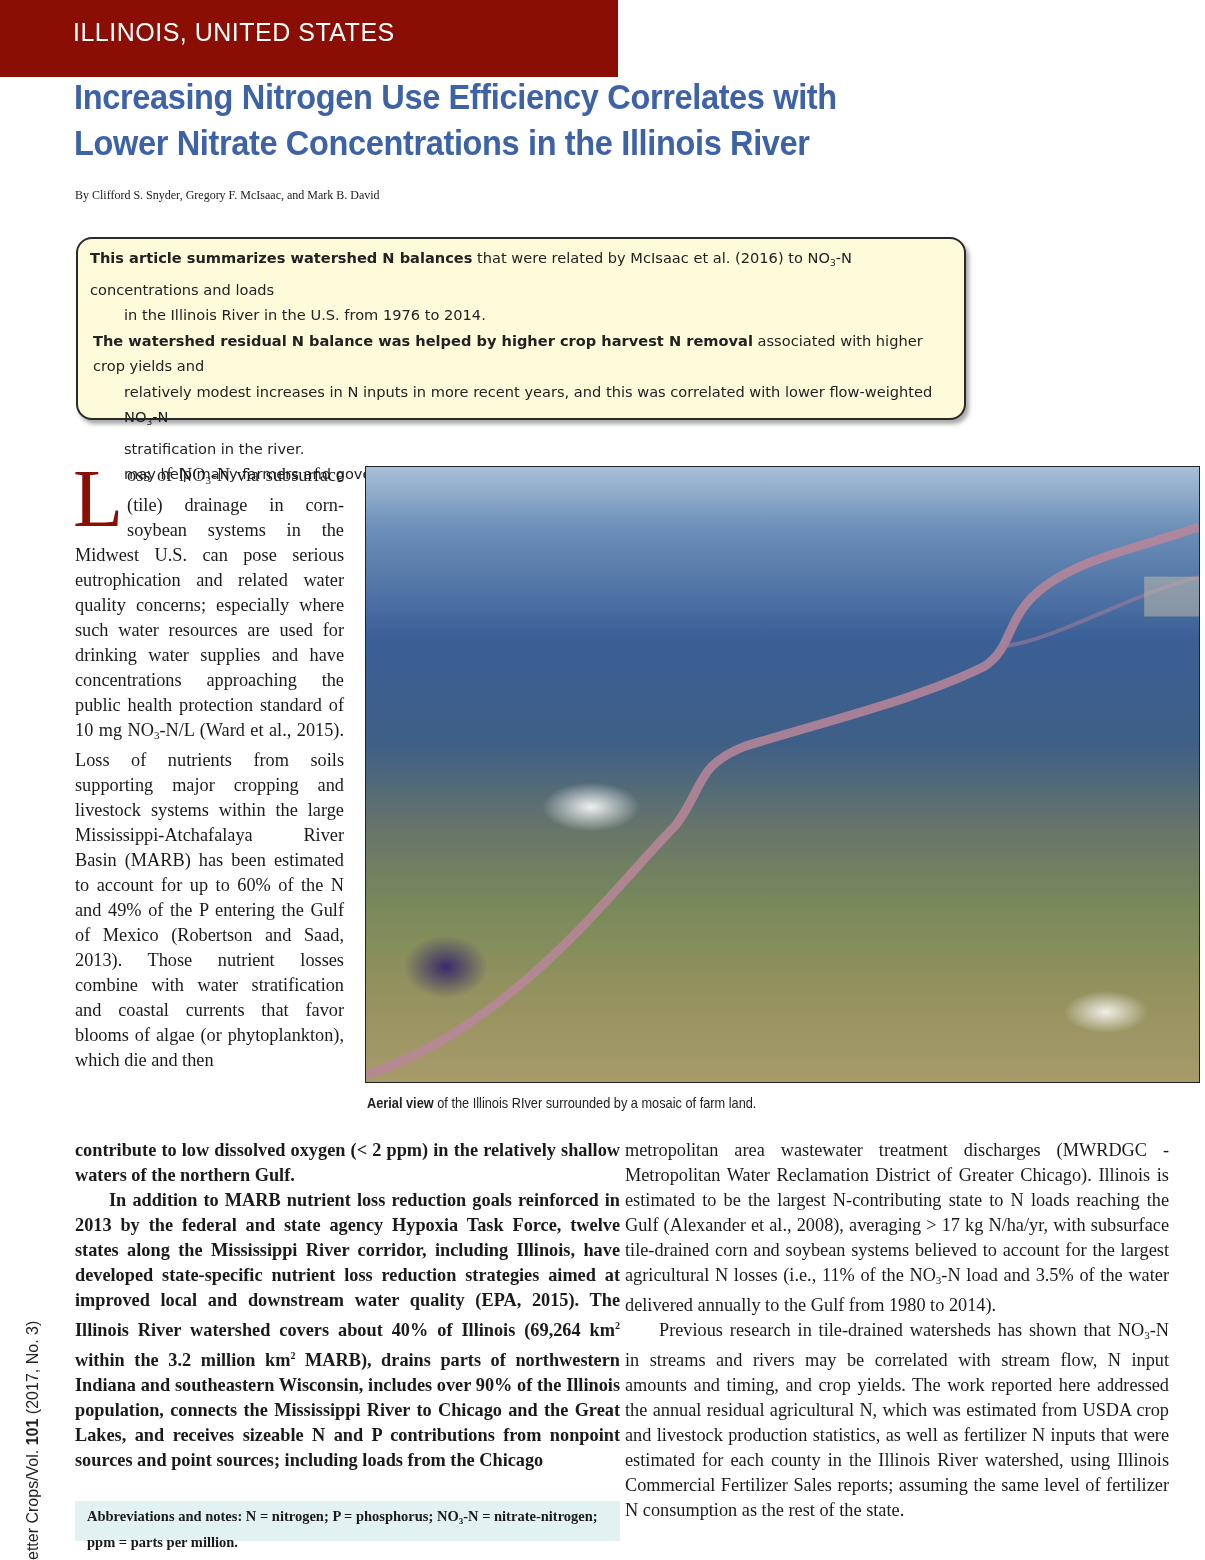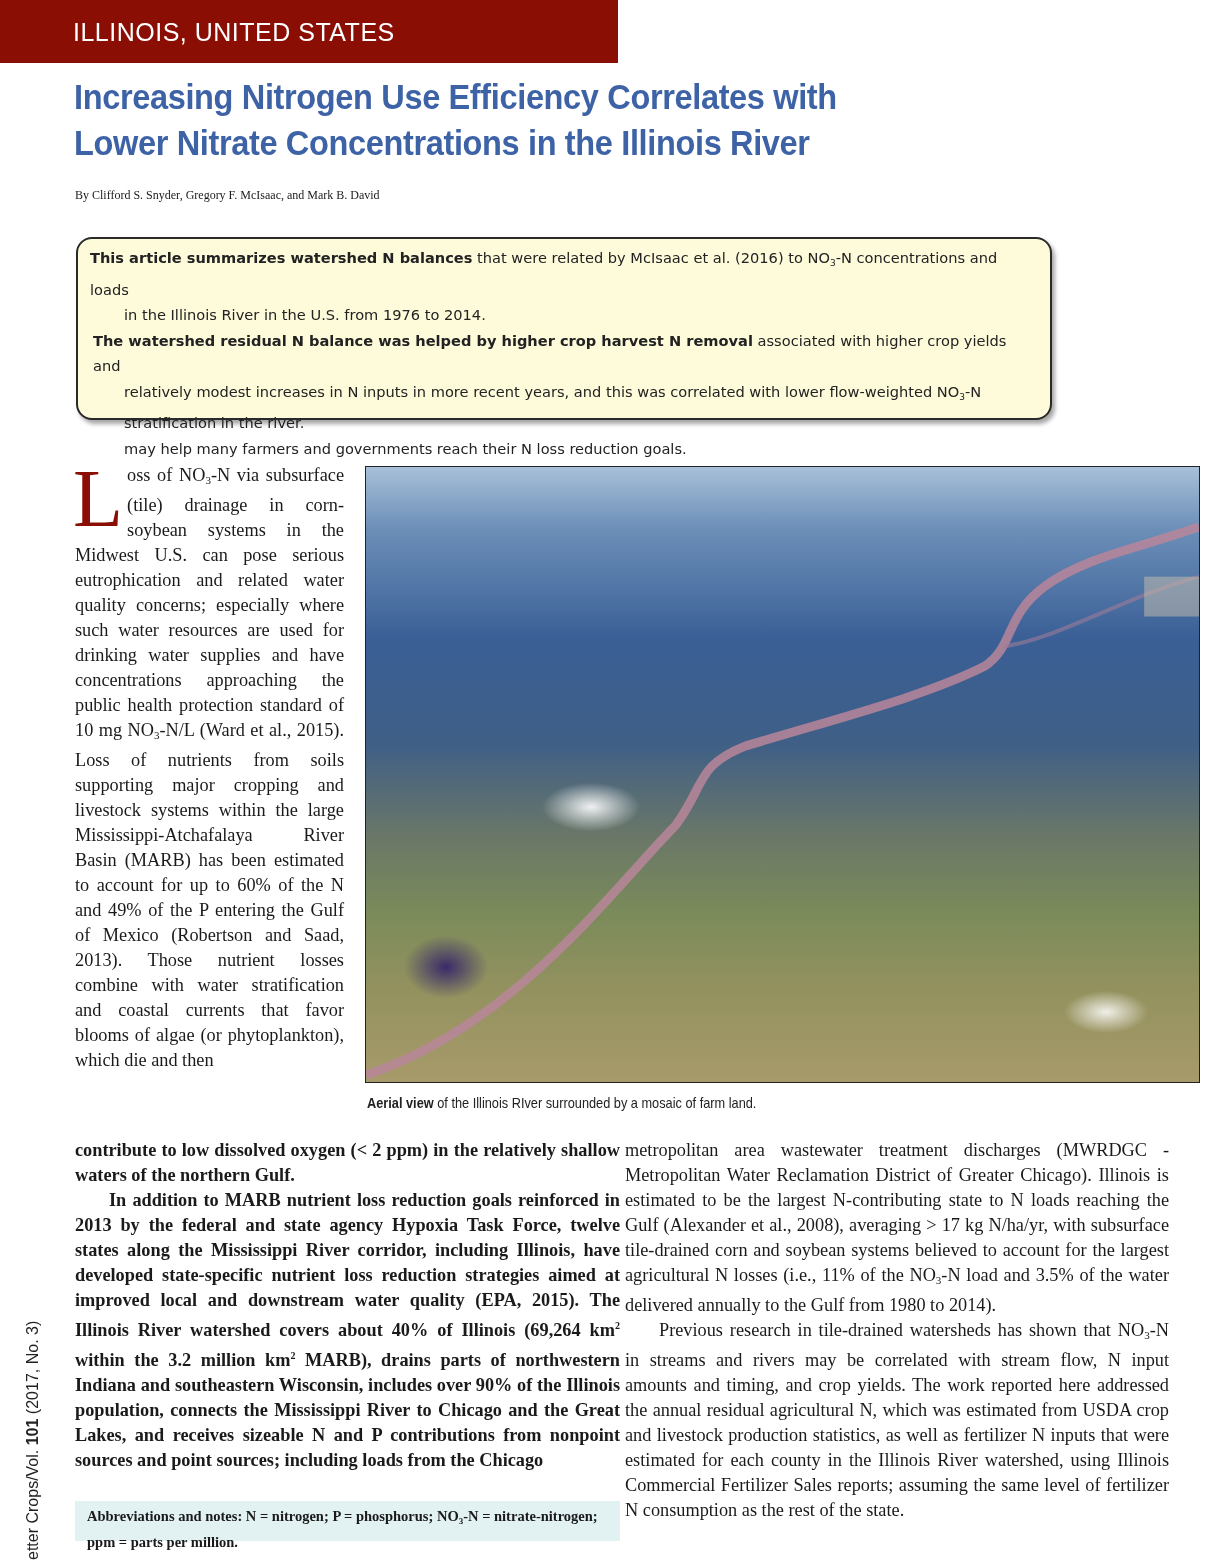--- a/index.html
+++ b/index.html
@@ -1,24 +1,24 @@
 <!DOCTYPE html>
 <html><head>
 <meta charset="utf-8">
 <style>
   html, body { margin:0; padding:0; background:#ffffff; }
   body { width:1205px; height:1560px; position:relative; overflow:hidden; font-family:"Liberation Serif", serif; color:#1a1a1a; }
 
-  .banner { position:absolute; left:0; top:0; width:618px; height:63px; background:#8b0e04; }
+  .banner { position:absolute; left:0; top:0; width:618px; height:77px; background:#8b0e04; }
   .banner-text { position:absolute; left:73px; top:20px; color:#fff; font-family:"Liberation Sans", sans-serif; font-size:25px; letter-spacing:0.5px; line-height:1; }
 
   .title { position:absolute; left:74px; top:74px; width:1000px; color:#3d63a6; font-family:"Liberation Sans", sans-serif; font-weight:bold; font-size:35px; line-height:46px; letter-spacing:-0.4px; transform:scaleX(0.93); transform-origin:left top; }
   .byline { position:absolute; left:75px; top:188px; font-size:12px; }
 
-  .summary { position:absolute; left:76px; top:237px; width:976px; height:183px; background:#fefbdb; border:2.5px solid #2a2a2a; border-radius:16px; box-shadow:3px 4px 4px rgba(0,0,0,0.35); box-sizing:border-box; padding:6px 14px 0 12px; font-family:"DejaVu Sans", sans-serif; font-size:14.6px; color:#222; }
+  .summary { position:absolute; left:76px; top:237px; width:890px; height:183px; background:#fefbdb; border:2.5px solid #2a2a2a; border-radius:16px; box-shadow:3px 4px 4px rgba(0,0,0,0.35); box-sizing:border-box; padding:6px 14px 0 12px; font-family:"DejaVu Sans", sans-serif; font-size:14.6px; color:#222; }
   .sum-item { line-height:25.5px; }
   .sum-item .lead { font-weight:bold; }
   .sum-cont { padding-left:34px; }
   .sub { font-size:9px; vertical-align:-3px; }
 
   .col-text { font-size:18.3px; line-height:25px; text-align:justify; }
   .left-top { position:absolute; left:75px; top:463px; width:269px; }
   .dropcap { float:left; font-size:82px; line-height:64px; color:#8b0e04; margin:4px 4px 0 -2px; font-family:"Liberation Serif", serif; }
   .left-bottom { position:absolute; left:75px; top:1138px; width:545px;font-weight:bold; }
   .right-bottom { position:absolute; left:625px; top:1138px; width:544px; }

